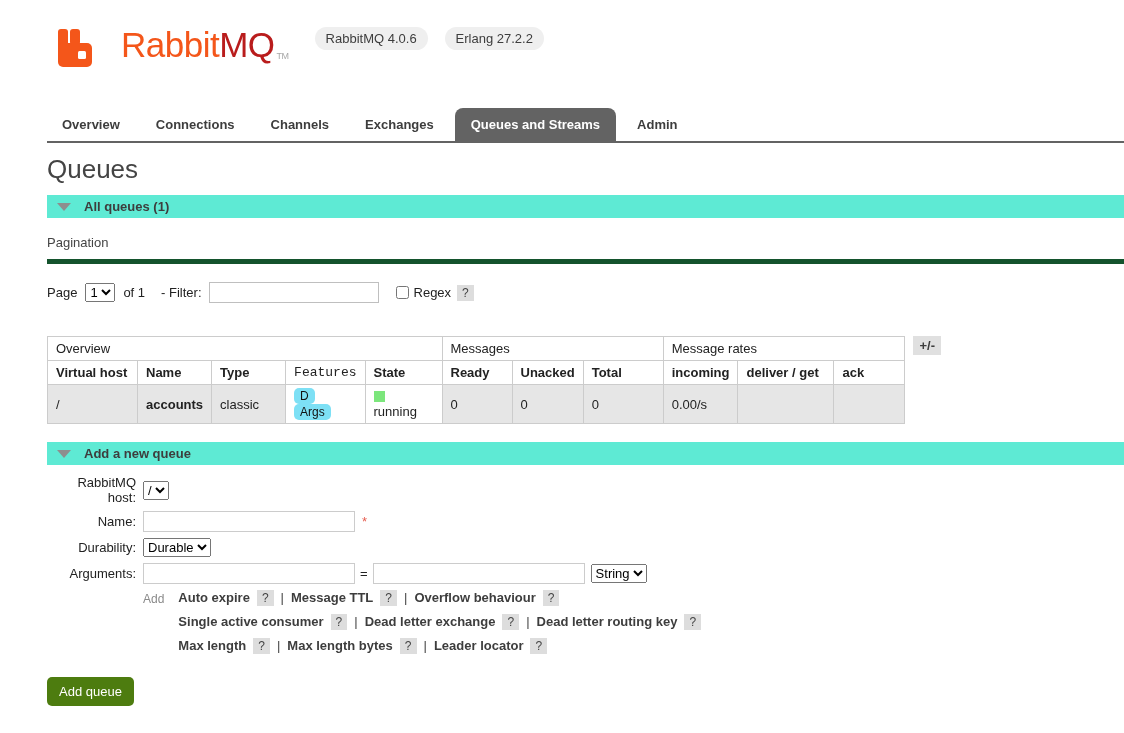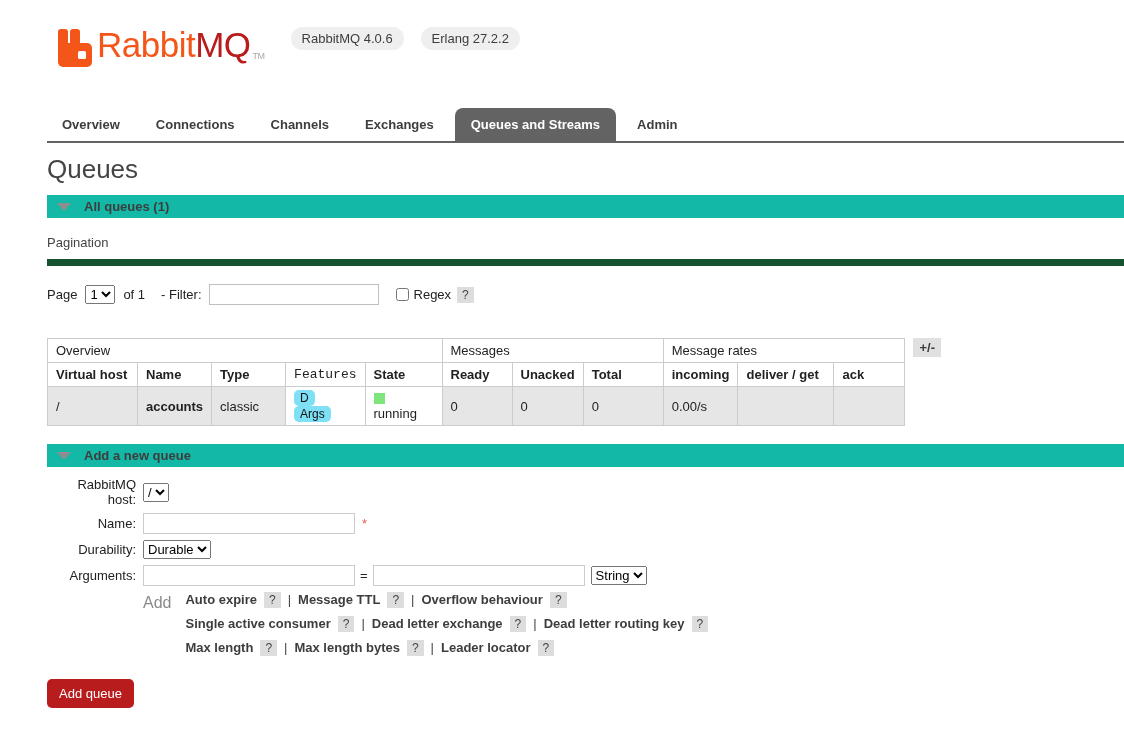--- a/index.html
+++ b/index.html
@@ -9,49 +9,49 @@
     font-family: "Liberation Sans", "DejaVu Sans", sans-serif;
     color: #333; overflow: hidden;
   }
   .page { width: 1124px; height: 733px; padding-left: 47px; position: relative; }
 
   
   .header { display: flex; align-items: flex-start; padding-top: 27px; padding-left: 10px; }
   .logo { display: flex; align-items: flex-start; }
   .logo-icon { margin-top: 2px; }
   .logo-text { font-size: 35px; letter-spacing: -0.5px; line-height: 36px; margin-left: 4px; }
-  .logo-rabbit { color: var(--orange); }
+  .logo-rabbit { color: var(--orange); margin-left: 24px; }
   .logo-mq { color: #b91c1c; }
   .logo-tm { font-size: 9px; color: #a8a8a8; vertical-align: -2px; margin-left: 2px; }
   .version-badges { display: flex; margin-left: 26px; gap: 17px; }
   .version-badge {
     background: #efefef; border-radius: 12px; padding: 4px 11px;
     font-size: 13px; color: #3d3d3d; white-space: nowrap;
   }
 
   
   .tabs { display: flex; align-items: flex-end; margin-top: 34px; border-bottom: 2px solid #636363; }
   .tab {
     font-size: 13px; font-weight: bold; color: #3d3d3d;
     padding: 9px 15px; margin-right: 6px; cursor: pointer; white-space: nowrap;
   }
   .tab.active { background: #636363; color: #fff; border-radius: 8px 8px 0 0; padding: 9px 16px; }
 
   
   h1.page-title { font-size: 26px; font-weight: normal; color: #444; margin: 11px 0 10px 0; }
-  .section-bar { background: #14b8a6; height: 23px; display: flex; align-items: center; padding-left: 10px; cursor: pointer; }
+  .section-bar { background: #5eead4; height: 23px; display: flex; align-items: center; padding-left: 10px; cursor: pointer; }
   .tri-down {
     width: 0; height: 0; border-left: 7px solid transparent; border-right: 7px solid transparent;
     border-top: 8px solid #8e8e8e; margin-right: 13px;
   }
   .section-title { font-size: 13px; font-weight: bold; color: #3d3d3d; }
 
   .pagination-heading {
     font-size: 13px; font-weight: normal; color: #444;
-    margin-top: 17px; padding-bottom: 9px; border-bottom: 7px solid #14532d;
+    margin-top: 17px; padding-bottom: 9px; border-bottom: 5px solid #14532d;
   }
 
   
   .controls { display: flex; align-items: center; margin-top: 18px; font-size: 13px; color: #222; }
   .controls select { font-size: 13px; margin: 0 8px; }
   .filter-input { width: 170px; height: 21px; border: 1px solid #bfbfbf; margin-left: 7px; font-size: 13px; padding: 0 4px; }
   .regex-check { margin-left: 17px; width: 13px; height: 13px; }
   .regex-label { margin-left: 5px; }
   .help-badge {
     background: #ddd; color: #444; font-size: 12px; padding: 1px 5px;
@@ -84,29 +84,29 @@
   .form-row { display: flex; align-items: center; margin-bottom: 6px; font-size: 13px; color: #222; }
   .form-label { width: 89px; text-align: right; margin-right: 7px; color: #222; }
   .form-row select { font-size: 13px; }
   .txt { height: 21px; border: 1px solid #ccc; font-size: 13px; padding: 0 4px; }
   .name-input, .arg-input { width: 212px; }
   .req-star { color: #e65c4f; margin-left: 7px; font-size: 13px; }
   .eq { margin: 0 5px; }
   .argtype-select { margin-left: 6px; }
 
   .arg-links-row { display: flex; align-items: flex-start; margin-left: 96px; margin-top: 2px; }
-  .add-hint { color: #8a8a8a; font-size: 16px; margin-top: 2px; }
+  .add-hint { color: #8a8a8a; font-size: 12px; margin-top: 2px; }
   .arg-links { margin-left: 14px; }
   .arg-line { margin-bottom: 8px; font-size: 13px; }
   .arg-link { font-weight: bold; color: #3d3d3d; cursor: pointer; }
   .arg-sep { color: #444; margin: 0 7px; }
   .arg-line .help-badge { margin-left: 7px; margin-right: 0; }
 
   .add-queue-btn {
-    margin-top: 15px; background: #b91c1c; color: #fff; border: none; border-radius: 5px;
+    margin-top: 15px; background: #4d7c0f; color: #fff; border: none; border-radius: 5px;
     font-size: 13px; font-family: inherit; padding: 7px 12px; cursor: pointer;
   }
 
   :root { --orange: #f4561a; }
 </style>
 </head>
 <body>
 
 <div class="page">
 

